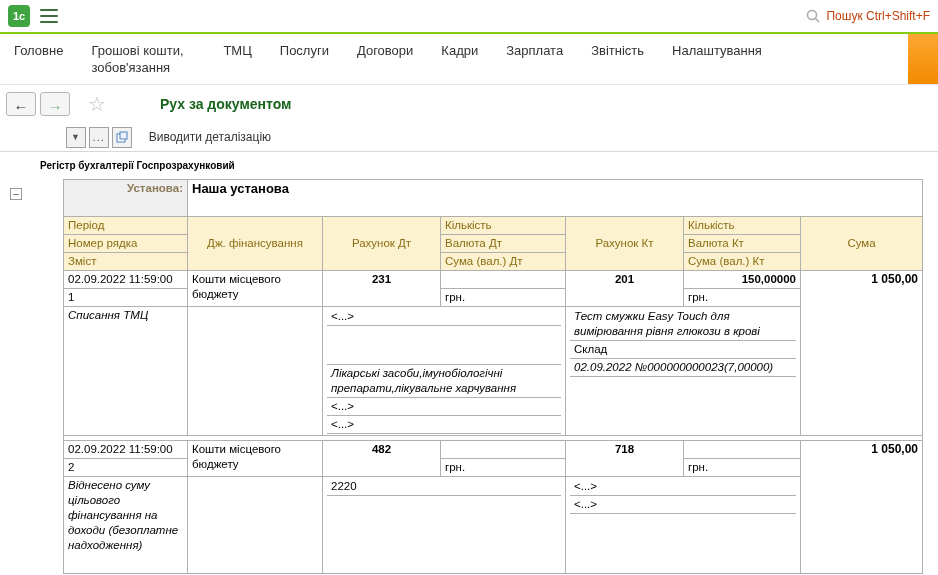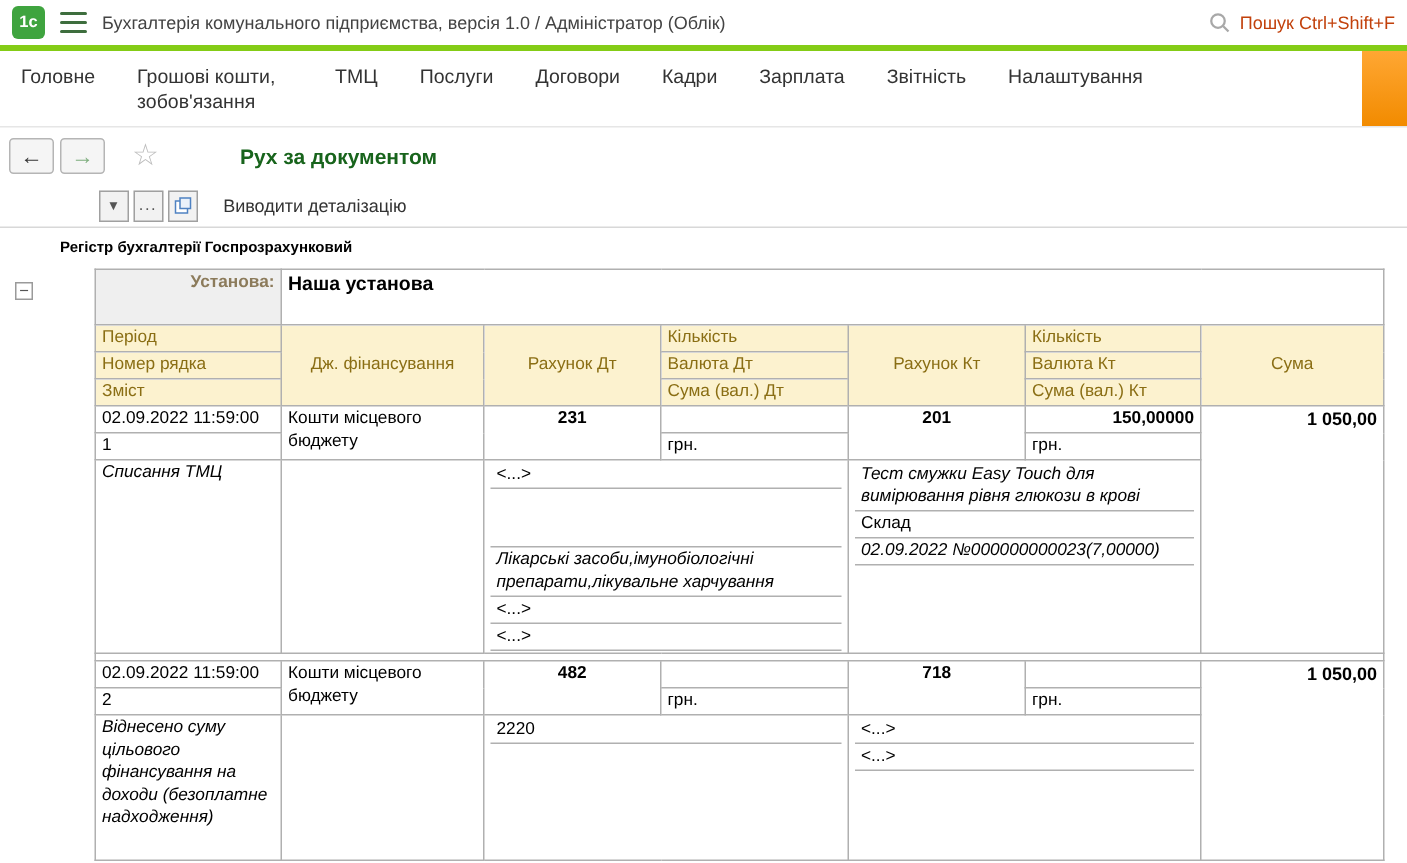--- a/index.html
+++ b/index.html
@@ -8,21 +8,21 @@
     --hdr-tx:#8a6e14;
     --green:#18641c;
     --sel:#2e66c9;
   }
   *{box-sizing:border-box;}
   html,body{margin:0;padding:0;width:938px;height:575px;overflow:hidden;
     background:#fff;font-family:"Liberation Sans",sans-serif;color:#333;}
 
   
   .topbar{height:34px;display:flex;align-items:center;gap:10px;padding:0 8px;
-    border-bottom:4px solid #84cc16;}
+    border-bottom:2px solid #84cc16;}
   .logo{width:22px;height:22px;border-radius:4px;background:#3fa43f;color:#fff;
     font-weight:bold;font-size:11px;display:flex;align-items:center;justify-content:center;}
   .hamburger{width:18px;height:14px;display:flex;flex-direction:column;justify-content:space-between;cursor:pointer;}
   .hamburger span{display:block;height:2px;background:#3e6e3e;border-radius:1px;}
   .app-title{font-size:12px;color:#444;white-space:nowrap;}
   .search{margin-left:auto;display:flex;align-items:center;gap:6px;color:#c2410c;
     font-size:12px;white-space:nowrap;overflow:hidden;flex:0 1 auto;text-align:right;}
 
   
   .menubar{position:relative;display:flex;align-items:flex-start;gap:4px;
@@ -90,21 +90,20 @@
 </head>
 <body>
 
 <div class="topbar">
   <div class="logo">1с</div>
   <div class="hamburger">
     <span></span>
       <span></span>
       <span></span>
   </div>
-  <div class="app-title">Бухгалтерія комунального підприємства, версія 1.0 / Адміністратор  (Облік)</div>
   <div class="search">
     <svg width="14" height="14" viewBox="0 0 14 14">
       <circle cx="6" cy="6" r="4.5" fill="none" stroke="#a8a8a8" stroke-width="1.5"></circle>
       <line x1="9.5" y1="9.5" x2="13" y2="13" stroke="#a8a8a8" stroke-width="1.5"></line>
     </svg>
     <span>Пошук Ctrl+Shift+F</span>
   </div>
 </div>
 
 <div class="menubar">

